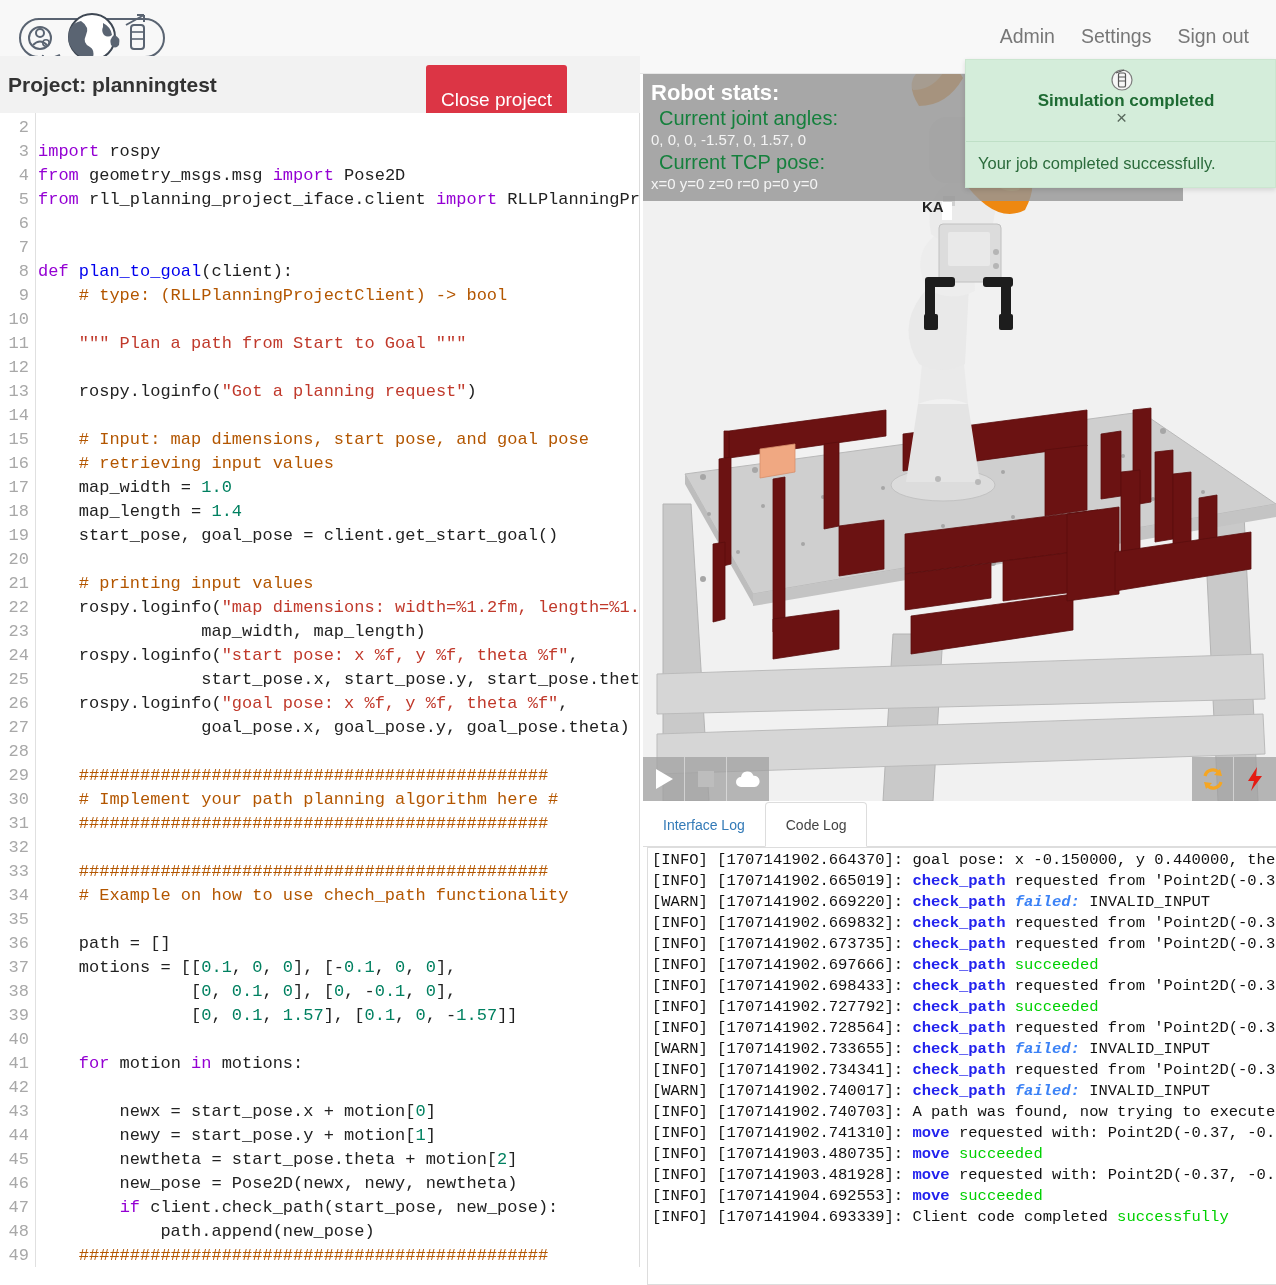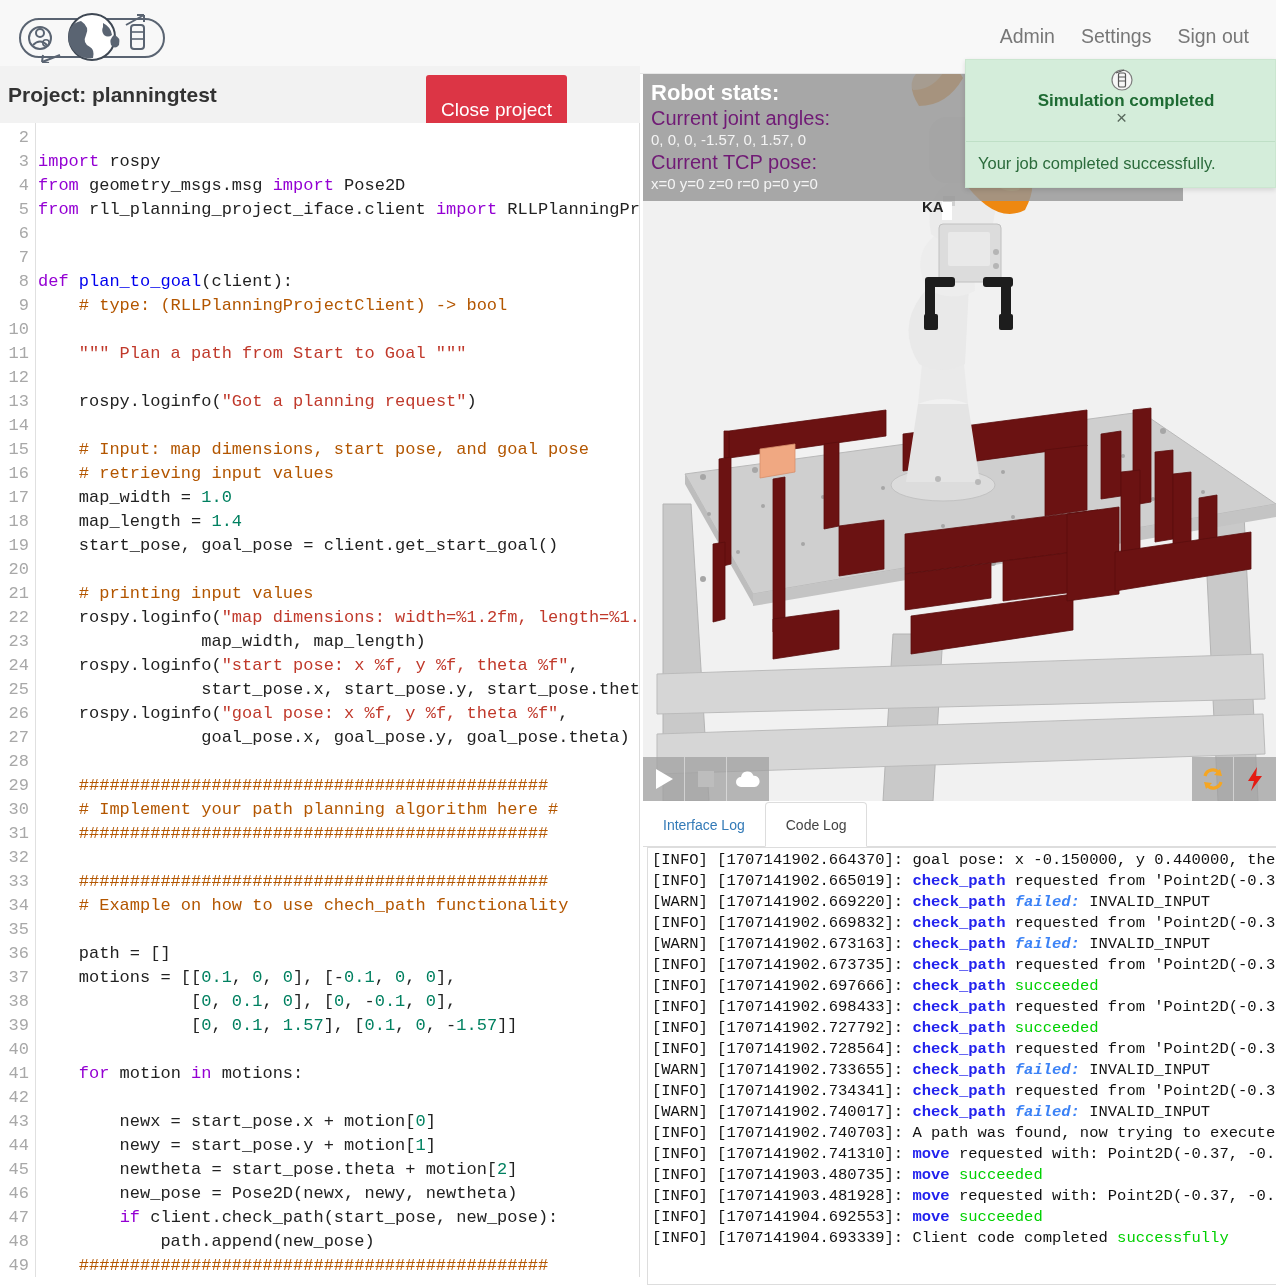--- a/index.html
+++ b/index.html
@@ -21,21 +21,21 @@
   #brand-logo { margin-left: 18px; width: 148px; height: 52px; }
   .nav-links { display: flex; align-items: center; margin-left: 26px; }
   .nav-link {
     color: #777777; font-size: 19.5px; padding: 0 13px;
     text-decoration: none; cursor: pointer; white-space: nowrap;
   }
   .nav-right { position: absolute; right: 14px; display: flex; align-items: center; }
 
   
   #left-pane {
-    position: absolute; top: 66px; left: 0;
+    position: absolute; top: 56px; left: 0;
     width: 640px; height: 1211px;
     background: #ffffff;
   }
   #project-bar {
     position: relative; height: 57px;
     background: #f2f2f2;
     display: flex; align-items: center;
     padding-left: 8px;
   }
   #project-title { font-size: 21px; color: #333; font-weight: bold; }
@@ -100,21 +100,21 @@
   }
   #stats-overlay {
     position: absolute; top: 0; left: 0;
     width: 540px; height: 127px;
     background: rgba(150,150,150,0.82);
     color: #ffffff;
     padding: 6px 10px 0 8px;
     z-index: 4;
   }
   #stats-title { font-size: 22px; font-weight: bold; line-height: 26px; }
-  .stats-label { font-size: 20px; line-height: 24px; color: #701a75; }
+  .stats-label { font-size: 20px; line-height: 24px; color: #15803d; margin-left: 8px; }
   .stats-val   { font-size: 15px; line-height: 20px; color: #f4f4f4; }
   #more-infos {
     position: absolute; right: 18px; top: 10px;
     font-size: 17px; color: #eaeaea; cursor: pointer;
     display: flex; align-items: center; gap: 6px;
   }
   #help-icon {
     width: 21px; height: 21px; border-radius: 50%;
     background: #fff; color: #888; font-size: 15px;
     font-weight: bold; display: flex;
@@ -487,21 +487,20 @@
   <div id="log-tabs">
     <div class="tab inactive">Interface Log</div>
     <div class="tab active">Code Log</div>
   </div>
 
   <div id="log-box">
       <div class="logline"><span>[INFO] [1707141902.664370]: goal pose: x -0.150000, y 0.440000, theta 1.57</span></div>
       <div class="logline"><span>[INFO] [1707141902.665019]: </span><span class="lg-blue">check_path</span><span> requested from 'Point2D(-0.37, -0.5</span></div>
       <div class="logline"><span>[WARN] [1707141902.669220]: </span><span class="lg-blue">check_path</span><span> </span><span class="lg-red">failed:</span><span> INVALID_INPUT</span></div>
       <div class="logline"><span>[INFO] [1707141902.669832]: </span><span class="lg-blue">check_path</span><span> requested from 'Point2D(-0.37, -0.5</span></div>
-      <div class="logline"><span>[WARN] [1707141902.673163]: </span><span class="lg-blue">check_path</span><span> </span><span class="lg-red">failed:</span><span> INVALID_INPUT</span></div>
       <div class="logline"><span>[INFO] [1707141902.673735]: </span><span class="lg-blue">check_path</span><span> requested from 'Point2D(-0.37, -0.5</span></div>
       <div class="logline"><span>[INFO] [1707141902.697666]: </span><span class="lg-blue">check_path</span><span> </span><span class="lg-green">succeeded</span></div>
       <div class="logline"><span>[INFO] [1707141902.698433]: </span><span class="lg-blue">check_path</span><span> requested from 'Point2D(-0.37, -0.5</span></div>
       <div class="logline"><span>[INFO] [1707141902.727792]: </span><span class="lg-blue">check_path</span><span> </span><span class="lg-green">succeeded</span></div>
       <div class="logline"><span>[INFO] [1707141902.728564]: </span><span class="lg-blue">check_path</span><span> requested from 'Point2D(-0.37, -0.5</span></div>
       <div class="logline"><span>[WARN] [1707141902.733655]: </span><span class="lg-blue">check_path</span><span> </span><span class="lg-red">failed:</span><span> INVALID_INPUT</span></div>
       <div class="logline"><span>[INFO] [1707141902.734341]: </span><span class="lg-blue">check_path</span><span> requested from 'Point2D(-0.37, -0.5</span></div>
       <div class="logline"><span>[WARN] [1707141902.740017]: </span><span class="lg-blue">check_path</span><span> </span><span class="lg-red">failed:</span><span> INVALID_INPUT</span></div>
       <div class="logline"><span>[INFO] [1707141902.740703]: A path was found, now trying to execute it</span></div>
       <div class="logline"><span>[INFO] [1707141902.741310]: </span><span class="lg-blue">move</span><span> requested with: Point2D(-0.37, -0.40), th</span></div>

